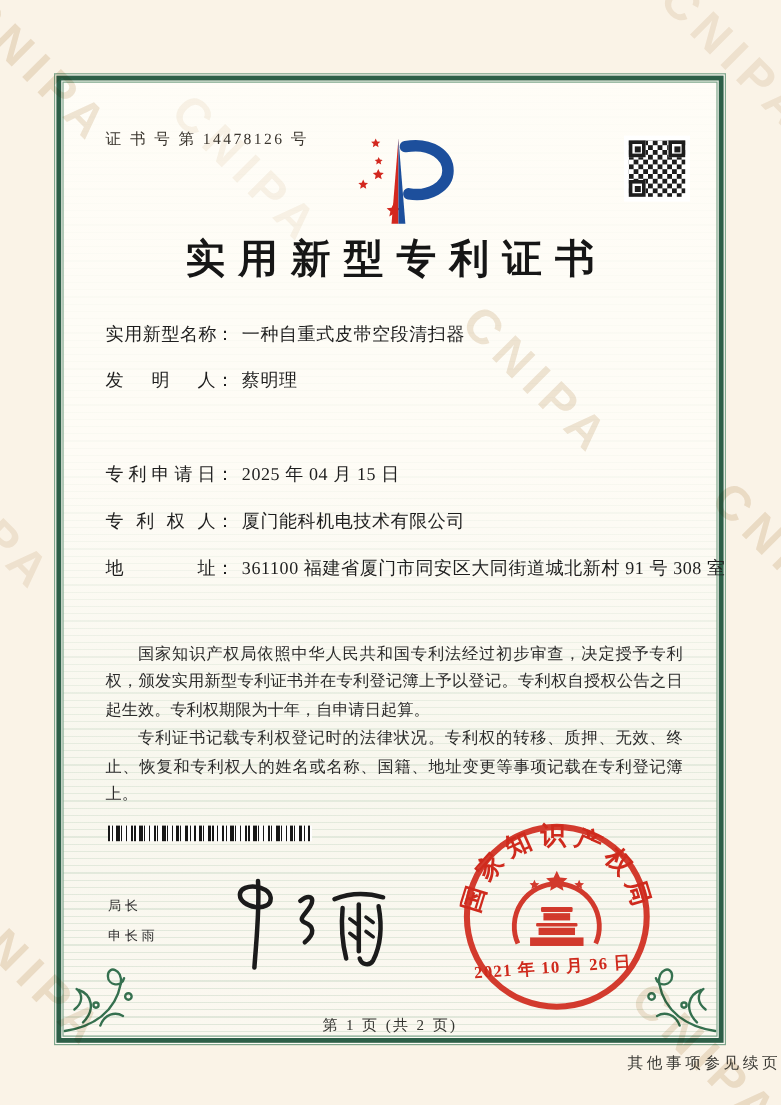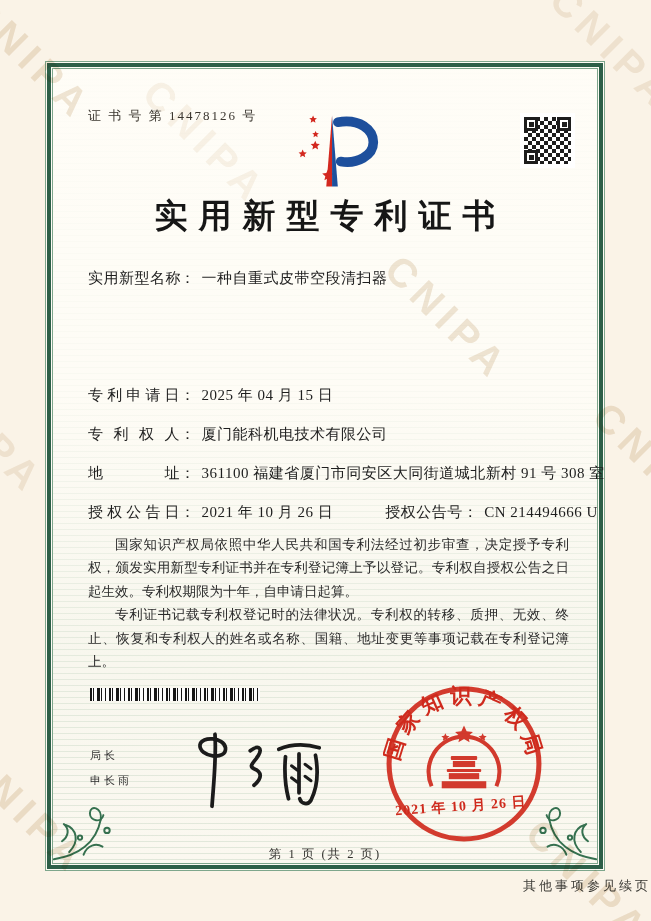--- a/index.html
+++ b/index.html
@@ -174,31 +174,31 @@
             <i></i>
           </span>
       </div>
     </div>
 
     <div class="title">实用新型专利证书</div>
 
     <div class="row" style="top:202px;">
       <span class="label">实用新型名称</span><span class="colon">：</span><span class="value">一种自重式皮带空段清扫器</span>
     </div>
+    <div class="row" style="top:241px;">
+      <span class="label">发明人</span><span class="colon">：</span><span class="value">蔡明理</span>
+    </div>
     <div class="row" style="top:319px;">
       <span class="label">专利申请日</span><span class="colon">：</span><span class="value">2025 年 04 月 15 日</span>
     </div>
     <div class="row" style="top:358px;">
       <span class="label">专利权人</span><span class="colon">：</span><span class="value">厦门能科机电技术有限公司</span>
     </div>
     <div class="row" style="top:397px;">
       <span class="label">地址</span><span class="colon">：</span><span class="value">361100 福建省厦门市同安区大同街道城北新村 91 号 308 室</span>
-    </div>
-    <div class="row" style="top:436px;">
-      <span class="label">授权公告日</span><span class="colon">：</span><span class="value">2021 年 10 月 26 日</span><span class="pair2">授权公告号</span><span class="colon">：</span><span class="value">CN 214494666 U</span>
     </div>
 
     <div class="paras">
       <p>国家知识产权局依照中华人民共和国专利法经过初步审查，决定授予专利权，颁发实用新型专利证书并在专利登记簿上予以登记。专利权自授权公告之日起生效。专利权期限为十年，自申请日起算。</p>
       <p>专利证书记载专利权登记时的法律状况。专利权的转移、质押、无效、终止、恢复和专利权人的姓名或名称、国籍、地址变更等事项记载在专利登记簿上。</p>
     </div>
 
     <div class="barcode"></div>
 
     <div class="signer">

